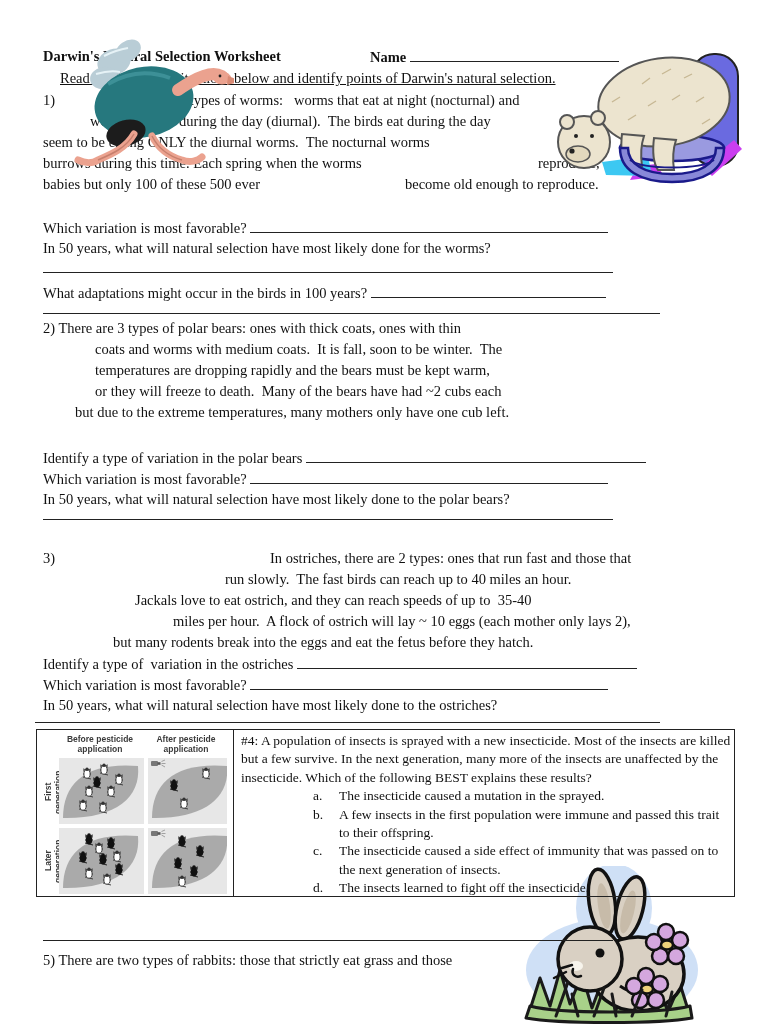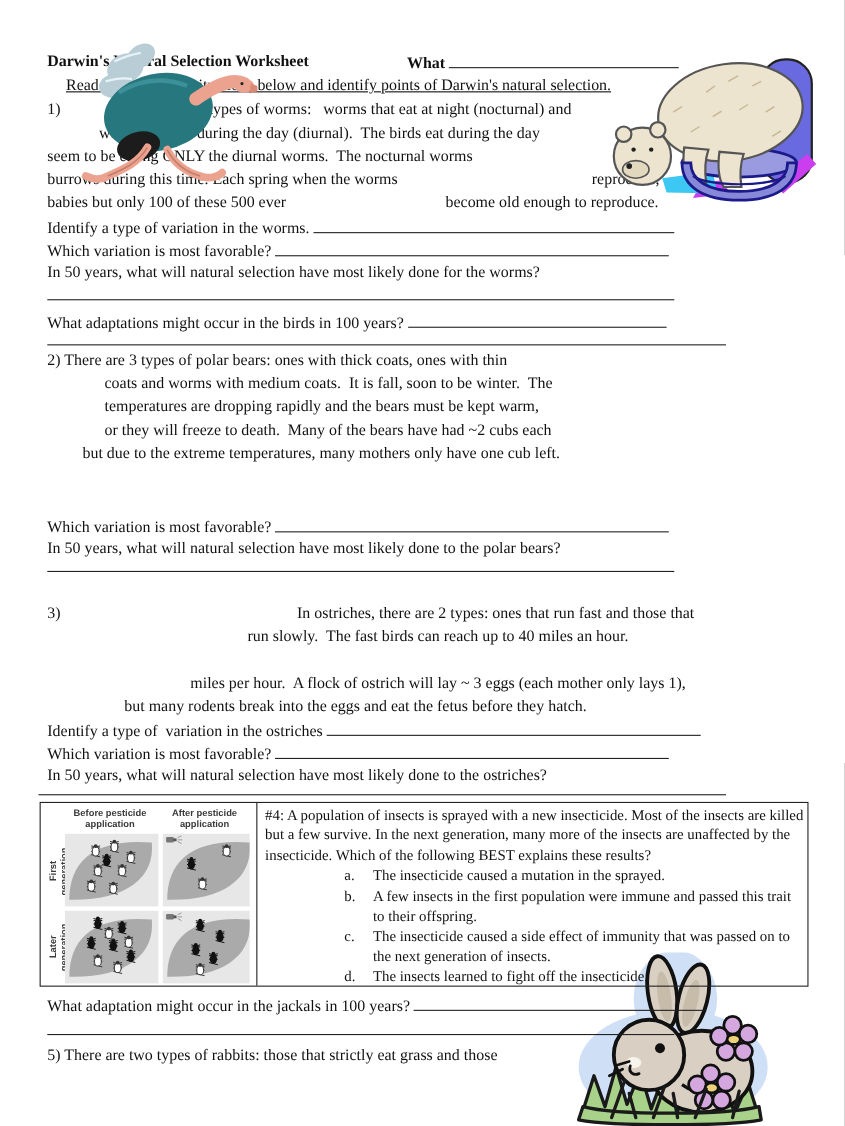--- a/index.html
+++ b/index.html
@@ -62,52 +62,53 @@
           <line x1="10.5" y1="2.5" x2="14" y2="1"></line>
             <line x1="10.5" y1="4.5" x2="14.5" y2="4.5"></line>
           <line x1="10.5" y1="6" x2="14" y2="8"></line>
         </g>
       </g>
       <path id="leaf" d="M4,60 C4,24 28,4 79,8 C82,40 56,61 4,60 Z" fill="#aaa"></path>
     </defs>
   </svg>
 
   <div class="ln bold" style="left:43px;top:48px">Darwin's Natural Selection Worksheet</div>
-  <div class="ln" style="left:370px;top:48px"><span class="bold">What</span><span> </span><span class="blank" style="width:209px"></span></div>
+  <div class="ln" style="left:370px;top:48px"><span class="bold">Name</span><span> </span><span class="blank" style="width:209px"></span></div>
 
   <div class="ln und" style="left:60px;top:70px">Read the following situations below and identify points of Darwin's natural selection.</div>
 
   <div class="ln" style="left:43px;top:92px">1)</div>
   <div class="ln" style="left:120px;top:92px">There are 2 types of worms:   worms that eat at night (nocturnal) and</div>
   <div class="ln" style="left:90px;top:113px">worms that eat during the day (diurnal).  The birds eat during the day</div>
   <div class="ln" style="left:43px;top:134px">seem to be eating ONLY the diurnal worms.  The nocturnal worms</div>
   <div class="ln" style="left:43px;top:155px">burrows during this time. Each spring when the worms</div>
   <div class="ln" style="left:538px;top:155px">reproduce,</div>
   <div class="ln" style="left:43px;top:176px">babies but only 100 of these 500 ever</div>
   <div class="ln" style="left:405px;top:176px">become old enough to reproduce.</div>
-  <div class="ln" style="left:43px;top:198px"><span>Identify a type of variation in the worms. </span><span class="blank" style="width:328px"></span></div>
   <div class="ln" style="left:43px;top:219px"><span>Which variation is most favorable? </span><span class="blank" style="width:358px"></span></div>
   <div class="ln" style="left:43px;top:240px">In 50 years, what will natural selection have most likely done for the worms?</div>
   <div class="answer-line" style="left:43px;top:272px;width:570px"></div>
   <div class="ln" style="left:43px;top:284px"><span>What adaptations might occur in the birds in 100 years? </span><span class="blank" style="width:235px"></span></div>
   <div class="answer-line" style="left:43px;top:313px;width:617px"></div>
 
   <div class="ln" style="left:43px;top:320px">2) There are 3 types of polar bears: ones with thick coats, ones with thin</div>
   <div class="ln" style="left:95px;top:341px">coats and worms with medium coats.  It is fall, soon to be winter.  The</div>
   <div class="ln" style="left:95px;top:362px">temperatures are dropping rapidly and the bears must be kept warm,</div>
   <div class="ln" style="left:95px;top:383px">or they will freeze to death.  Many of the bears have had ~2 cubs each</div>
   <div class="ln" style="left:75px;top:404px">but due to the extreme temperatures, many mothers only have one cub left.</div>
+  <div class="ln" style="left:43px;top:449px"><span>Identify a type of variation in the polar bears </span><span class="blank" style="width:340px"></span></div>
   <div class="ln" style="left:43px;top:470px"><span>Which variation is most favorable? </span><span class="blank" style="width:358px"></span></div>
   <div class="ln" style="left:43px;top:491px">In 50 years, what will natural selection have most likely done to the polar bears?</div>
   <div class="answer-line" style="left:43px;top:519px;width:570px"></div>
 
   <div class="ln" style="left:43px;top:550px">3)</div>
   <div class="ln" style="left:270px;top:550px">In ostriches, there are 2 types: ones that run fast and those that</div>
   <div class="ln" style="left:225px;top:571px">run slowly.  The fast birds can reach up to 40 miles an hour.</div>
-  <div class="ln" style="left:173px;top:613px">miles per hour.  A flock of ostrich will lay ~ 3 eggs (each mother only lays 1),</div>
+  <div class="ln" style="left:135px;top:592px">Jackals love to eat ostrich, and they can reach speeds of up to  35-40</div>
+  <div class="ln" style="left:173px;top:613px">miles per hour.  A flock of ostrich will lay ~ 10 eggs (each mother only lays 2),</div>
   <div class="ln" style="left:113px;top:634px">but many rodents break into the eggs and eat the fetus before they hatch.</div>
   <div class="ln" style="left:43px;top:655px"><span>Identify a type of  variation in the ostriches </span><span class="blank" style="width:340px"></span></div>
   <div class="ln" style="left:43px;top:676px"><span>Which variation is most favorable? </span><span class="blank" style="width:358px"></span></div>
   <div class="ln" style="left:43px;top:697px">In 50 years, what will natural selection have most likely done to the ostriches?</div>
   <div class="answer-line" style="left:35px;top:722px;width:625px"></div>
 
   <div class="q4box">
     <div class="q4divider"></div>
 
     <div>
@@ -179,21 +180,20 @@
           <span class="q4letter">c.</span>
           <span class="q4opt-text">The insecticide caused a side effect of immunity that was passed on to the next generation of insects.</span>
         </div>
       <div class="q4opt">
           <span class="q4letter">d.</span>
           <span class="q4opt-text">The insects learned to fight off the insecticide.</span>
         </div>
     </div>
   </div>
 
-  <div class="ln" style="left:43px;top:905px"><span>What adaptation might occur in the jackals in 100 years? </span><span class="blank" style="width:265px"></span></div>
   <div class="answer-line" style="left:43px;top:940px;width:570px"></div>
   <div class="ln" style="left:43px;top:952px">5) There are two types of rabbits: those that strictly eat grass and those</div>
 
   <svg class="art z3" style="left:52px;top:36px" width="182" height="132" viewBox="0 0 182 132">
     <g fill="#b9cdd6">
       <ellipse cx="62" cy="26" rx="17" ry="13" transform="rotate(-20 62 26)"></ellipse>
       <ellipse cx="76" cy="15" rx="14" ry="10" transform="rotate(-35 76 15)"></ellipse>
       <ellipse cx="52" cy="42" rx="14" ry="11" transform="rotate(-10 52 42)"></ellipse>
     </g>
     <g stroke="#e6f2f6" stroke-width="2" fill="none">

